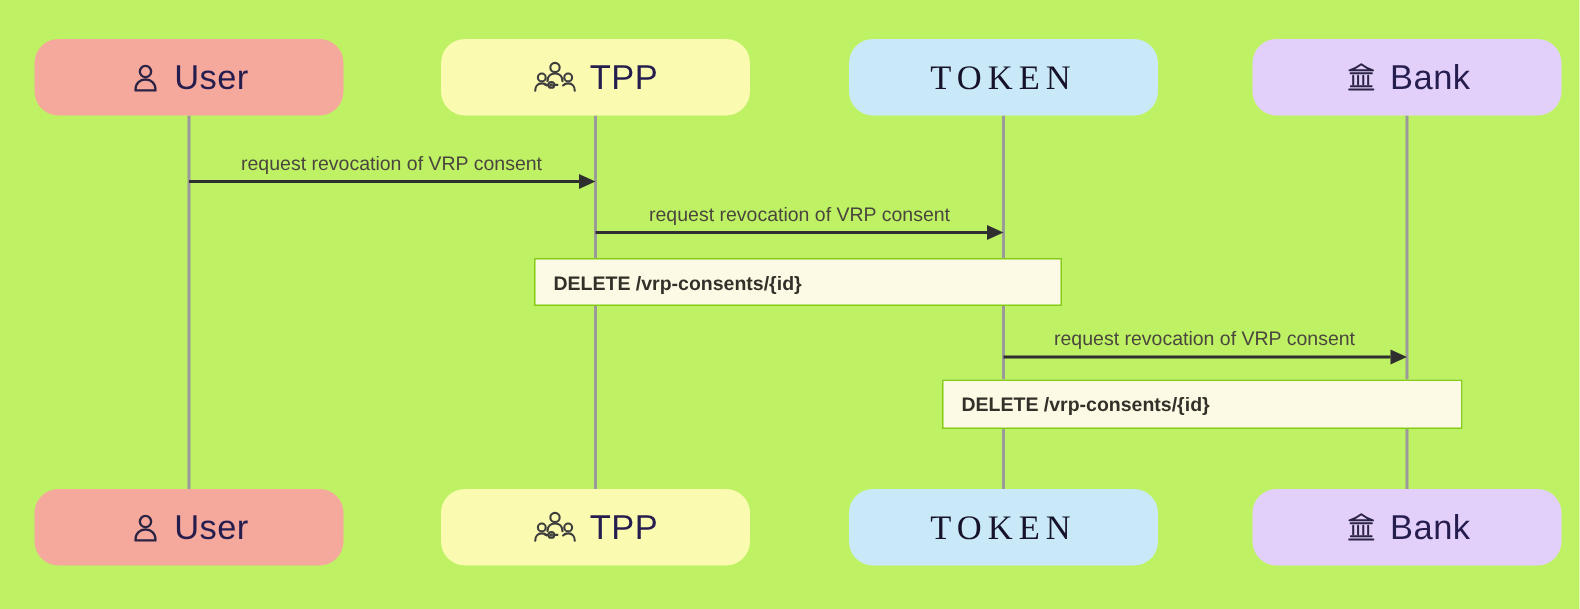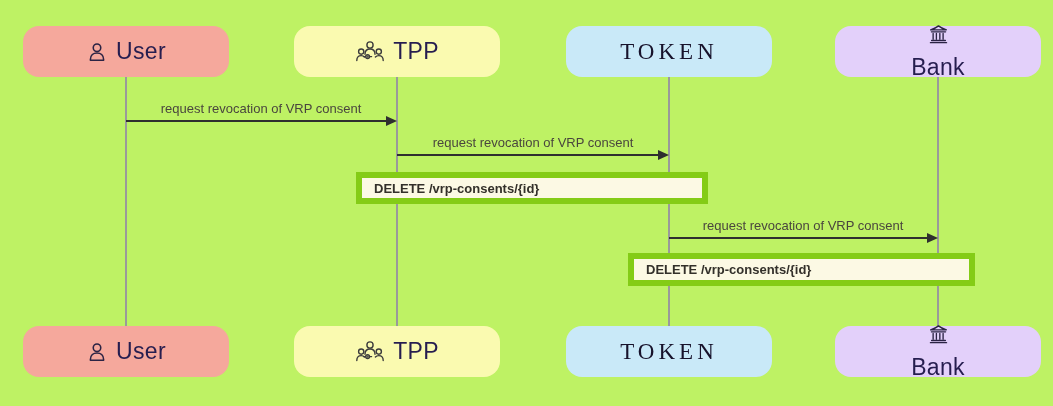--- a/index.html
+++ b/index.html
@@ -9,38 +9,38 @@
   }
   .lifeline{position:absolute;top:77px;height:249px;width:2px;background:#9a9a9a;}
   .actor{
     position:absolute;width:206px;height:51px;border-radius:16px;
     display:flex;align-items:center;justify-content:center;gap:8px;
     color:#261d4f;font-size:23px;font-weight:500;letter-spacing:0.3px;
   }
   .p-user{background:#f5a89c;}
   .p-tpp{background:#fafab0;align-items:center;}
   .p-token{background:#c9e9f8;}
-  .p-bank{background:#e3d0fa;flex-direction:column;}
+  .p-bank{background:#e3d0fa;}
   .actor .icon{display:flex;align-items:center;justify-content:center;}
   .token-logo{
     font-size:23px;font-weight:500;letter-spacing:4px;color:#17122b;
     font-family:Liberation Serif, serif;
   }
   .msg-line{position:absolute;height:2px;background:#2f2f2f;}
   .arrowhead{
     position:absolute;width:0;height:0;
     border-top:5px solid transparent;border-bottom:5px solid transparent;
     border-left:11px solid #2f2f2f;
   }
   .msg-label{
     position:absolute;transform:translateX(-50%);
     font-size:13px;color:#4a463e;white-space:nowrap;
   }
   .note{
-    position:absolute;background:#fcf9e4;border:6px solid #84cc16;
+    position:absolute;background:#fcf9e4;border:1px solid #84cc16;
     box-sizing:border-box;display:flex;align-items:center;padding-left:12px;
     font-size:13px;font-weight:700;color:#33302a;white-space:nowrap;
   }
 </style>
 </head>
 <body>
 
 <div class="stage">
 
   <div class="lifeline" style="left:125px;"></div>

